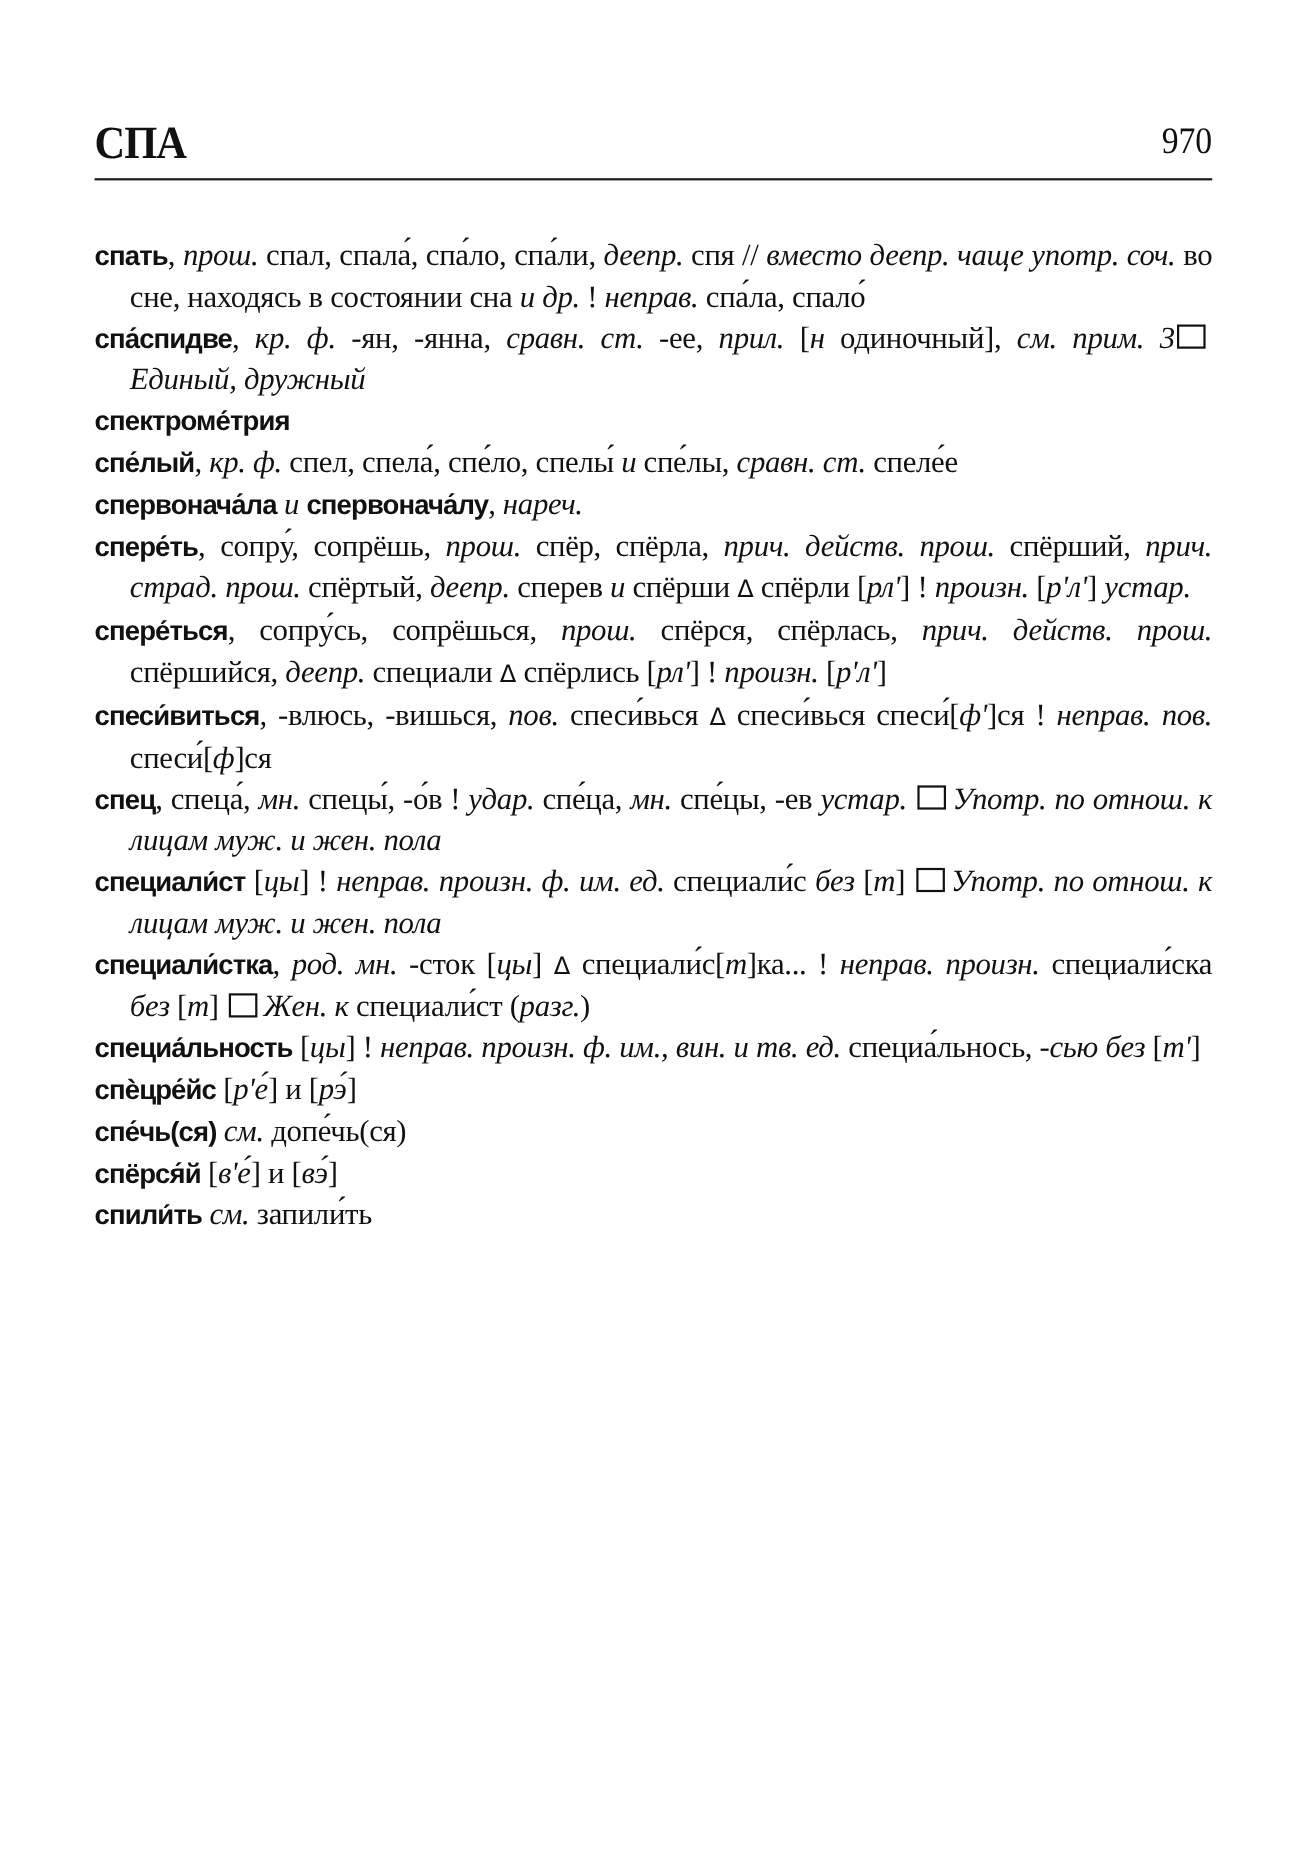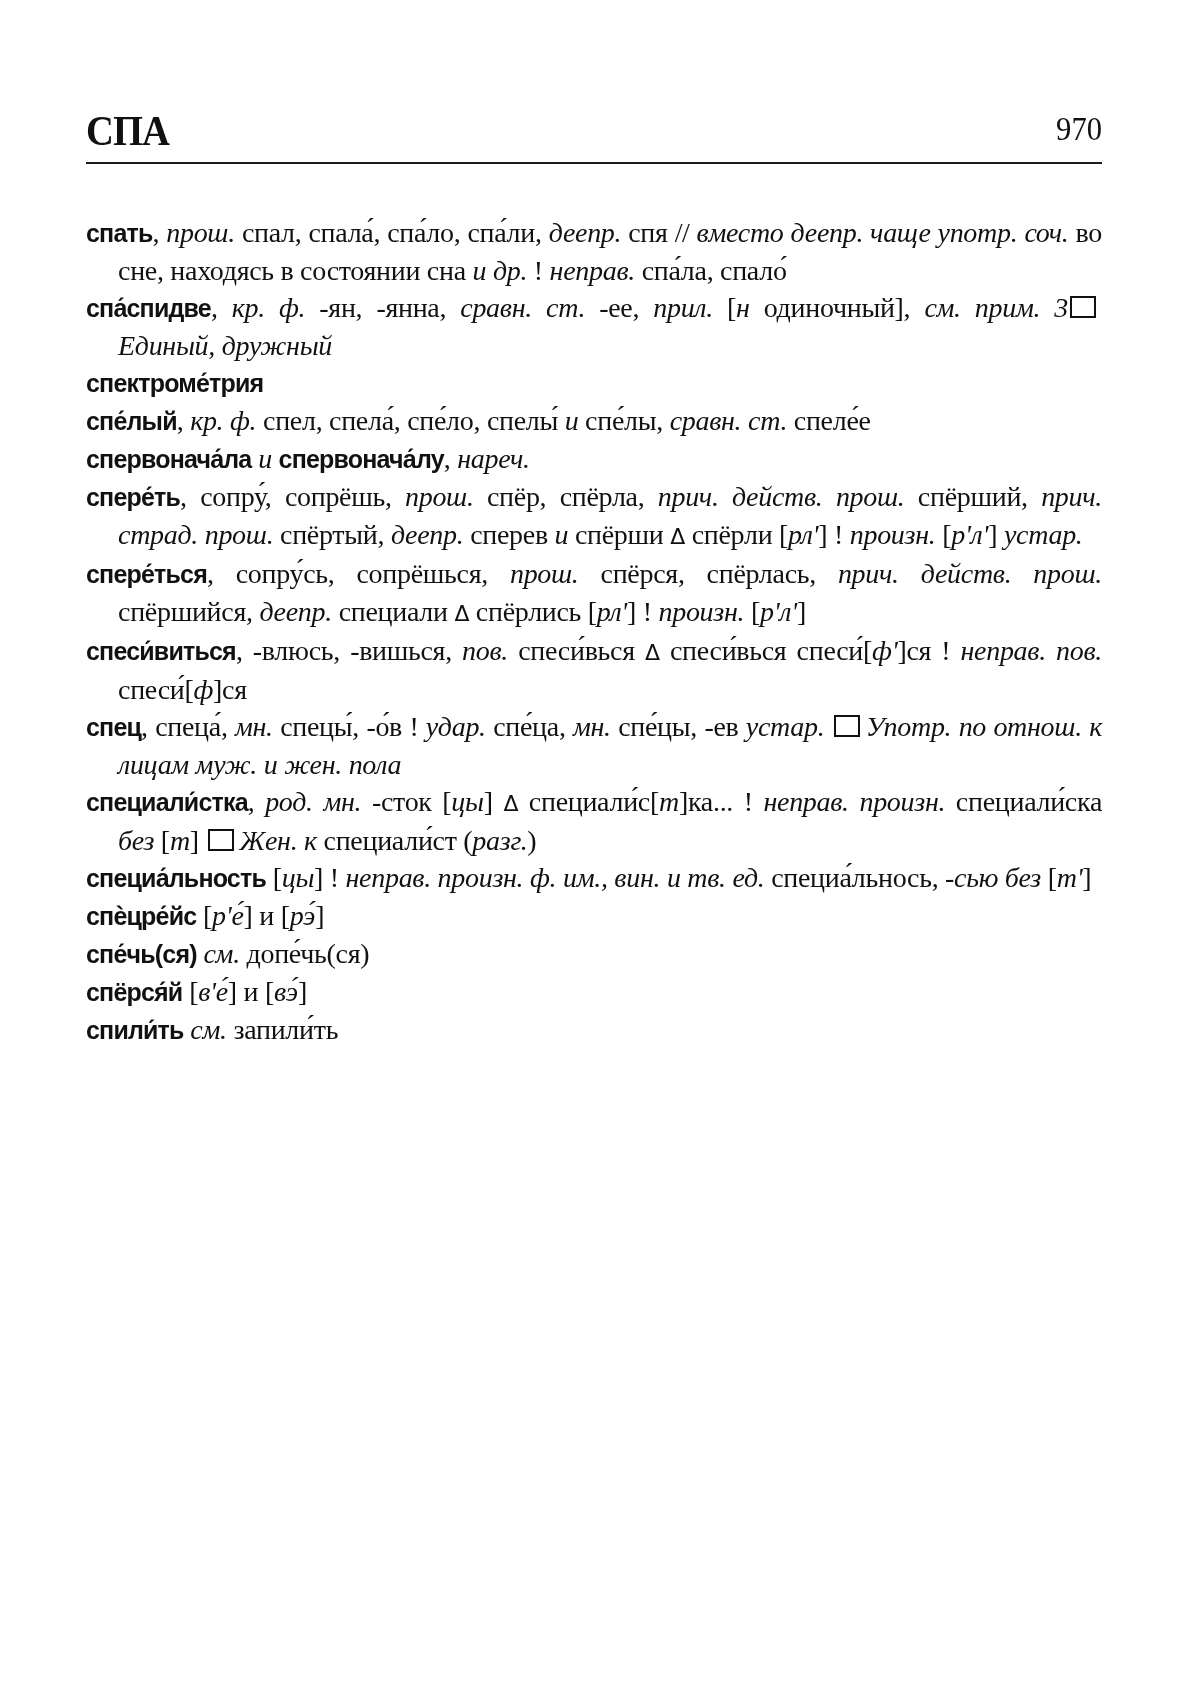--- a/index.html
+++ b/index.html
@@ -96,20 +96,21 @@
   <div class="entries" id="entries">
       <div class="entry"><span class="lemma">спать</span><span>, </span><i>прош.</i><span> спал, спала́, спа́ло, спа́ли, </span><i>деепр.</i><span> спя // </span><i>вместо деепр. чаще употр. соч.</i><span> во сне, находясь в состоянии сна </span><i>и др.</i><span> ! </span><i>неправ.</i><span> спа́ла, спало́</span></div>
       <div class="entry"><span class="lemma">спа́спидве</span><span>, </span><i>кр. ф.</i><span> -ян, -янна, </span><i>сравн. ст.</i><span> -ее, </span><i>прил.</i><span> [</span><i>н</i><span> одиночный], </span><i>см. прим. 3</i><span class="box"></span><i>Единый, дружный</i></div>
       <div class="entry"><span class="lemma">спектроме́трия</span></div>
       <div class="entry"><span class="lemma">спе́лый</span><span>, </span><i>кр. ф.</i><span> спел, спела́, спе́ло, спелы́ </span><i>и</i><span> спе́лы, </span><i>сравн. ст.</i><span> спеле́е</span></div>
       <div class="entry"><span class="lemma">спервонача́ла</span><span> </span><i>и</i><span> </span><span class="lemma">спервонача́лу</span><span>, </span><i>нареч.</i></div>
       <div class="entry"><span class="lemma">спере́ть</span><span>, сопру́, сопрёшь, </span><i>прош.</i><span> спёр, спёрла, </span><i>прич. действ. прош.</i><span> спёрший, </span><i>прич. страд. прош.</i><span> спёртый, </span><i>деепр.</i><span> сперев </span><i>и</i><span> спёрши </span><span class="tri">Δ</span><span> спёрли [</span><i>рл'</i><span>] ! </span><i>произн.</i><span> [</span><i>р'л'</i><span>] </span><i>устар.</i></div>
       <div class="entry"><span class="lemma">спере́ться</span><span>, сопру́сь, сопрёшься, </span><i>прош.</i><span> спёрся, спёрлась, </span><i>прич. действ. прош.</i><span> спёршийся, </span><i>деепр.</i><span> специали </span><span class="tri">Δ</span><span> спёрлись [</span><i>рл'</i><span>] ! </span><i>произн.</i><span> [</span><i>р'л'</i><span>]</span></div>
       <div class="entry"><span class="lemma">спеси́виться</span><span>, -влюсь, -вишься, </span><i>пов.</i><span> спеси́вься </span><span class="tri">Δ</span><span> спеси́вься спеси́[</span><i>ф'</i><span>]ся ! </span><i>неправ. пов.</i><span> спеси́[</span><i>ф</i><span>]ся</span></div>
       <div class="entry"><span class="lemma">спец</span><span>, спеца́, </span><i>мн.</i><span> спецы́, -о́в ! </span><i>удар.</i><span> спе́ца, </span><i>мн.</i><span> спе́цы, -ев </span><i>устар.</i><span> </span><span class="box"></span><i>Употр. по отнош. к лицам муж. и жен. пола</i></div>
+      <div class="entry"><span class="lemma">специали́ст</span><span> [</span><i>цы</i><span>] ! </span><i>неправ. произн. ф. им. ед.</i><span> специали́с </span><i>без</i><span> [</span><i>т</i><span>] </span><span class="box"></span><i>Употр. по отнош. к лицам муж. и жен. пола</i></div>
       <div class="entry"><span class="lemma">специали́стка</span><span>, </span><i>род. мн.</i><span> -сток [</span><i>цы</i><span>] </span><span class="tri">Δ</span><span> специали́с[</span><i>т</i><span>]ка... ! </span><i>неправ. произн.</i><span> специали́ска </span><i>без</i><span> [</span><i>т</i><span>] </span><span class="box"></span><i>Жен. к</i><span> специали́ст (</span><i>разг.</i><span>)</span></div>
       <div class="entry"><span class="lemma">специа́льность</span><span> [</span><i>цы</i><span>] ! </span><i>неправ. произн. ф. им., вин. и тв. ед.</i><span> специа́льнось, </span><i>-сью без</i><span> [</span><i>т'</i><span>]</span></div>
       <div class="entry"><span class="lemma">спѐцре́йс</span><span> [</span><i>р'е́</i><span>] и [</span><i>рэ́</i><span>]</span></div>
       <div class="entry"><span class="lemma">спе́чь(ся)</span><span> </span><i>см.</i><span> допе́чь(ся)</span></div>
       <div class="entry"><span class="lemma">спёрся́й</span><span> [</span><i>в'е́</i><span>] и [</span><i>вэ́</i><span>]</span></div>
       <div class="entry"><span class="lemma">спили́ть</span><span> </span><i>см.</i><span> запили́ть</span></div>
     </div>
 </div>
 
 </body></html>

